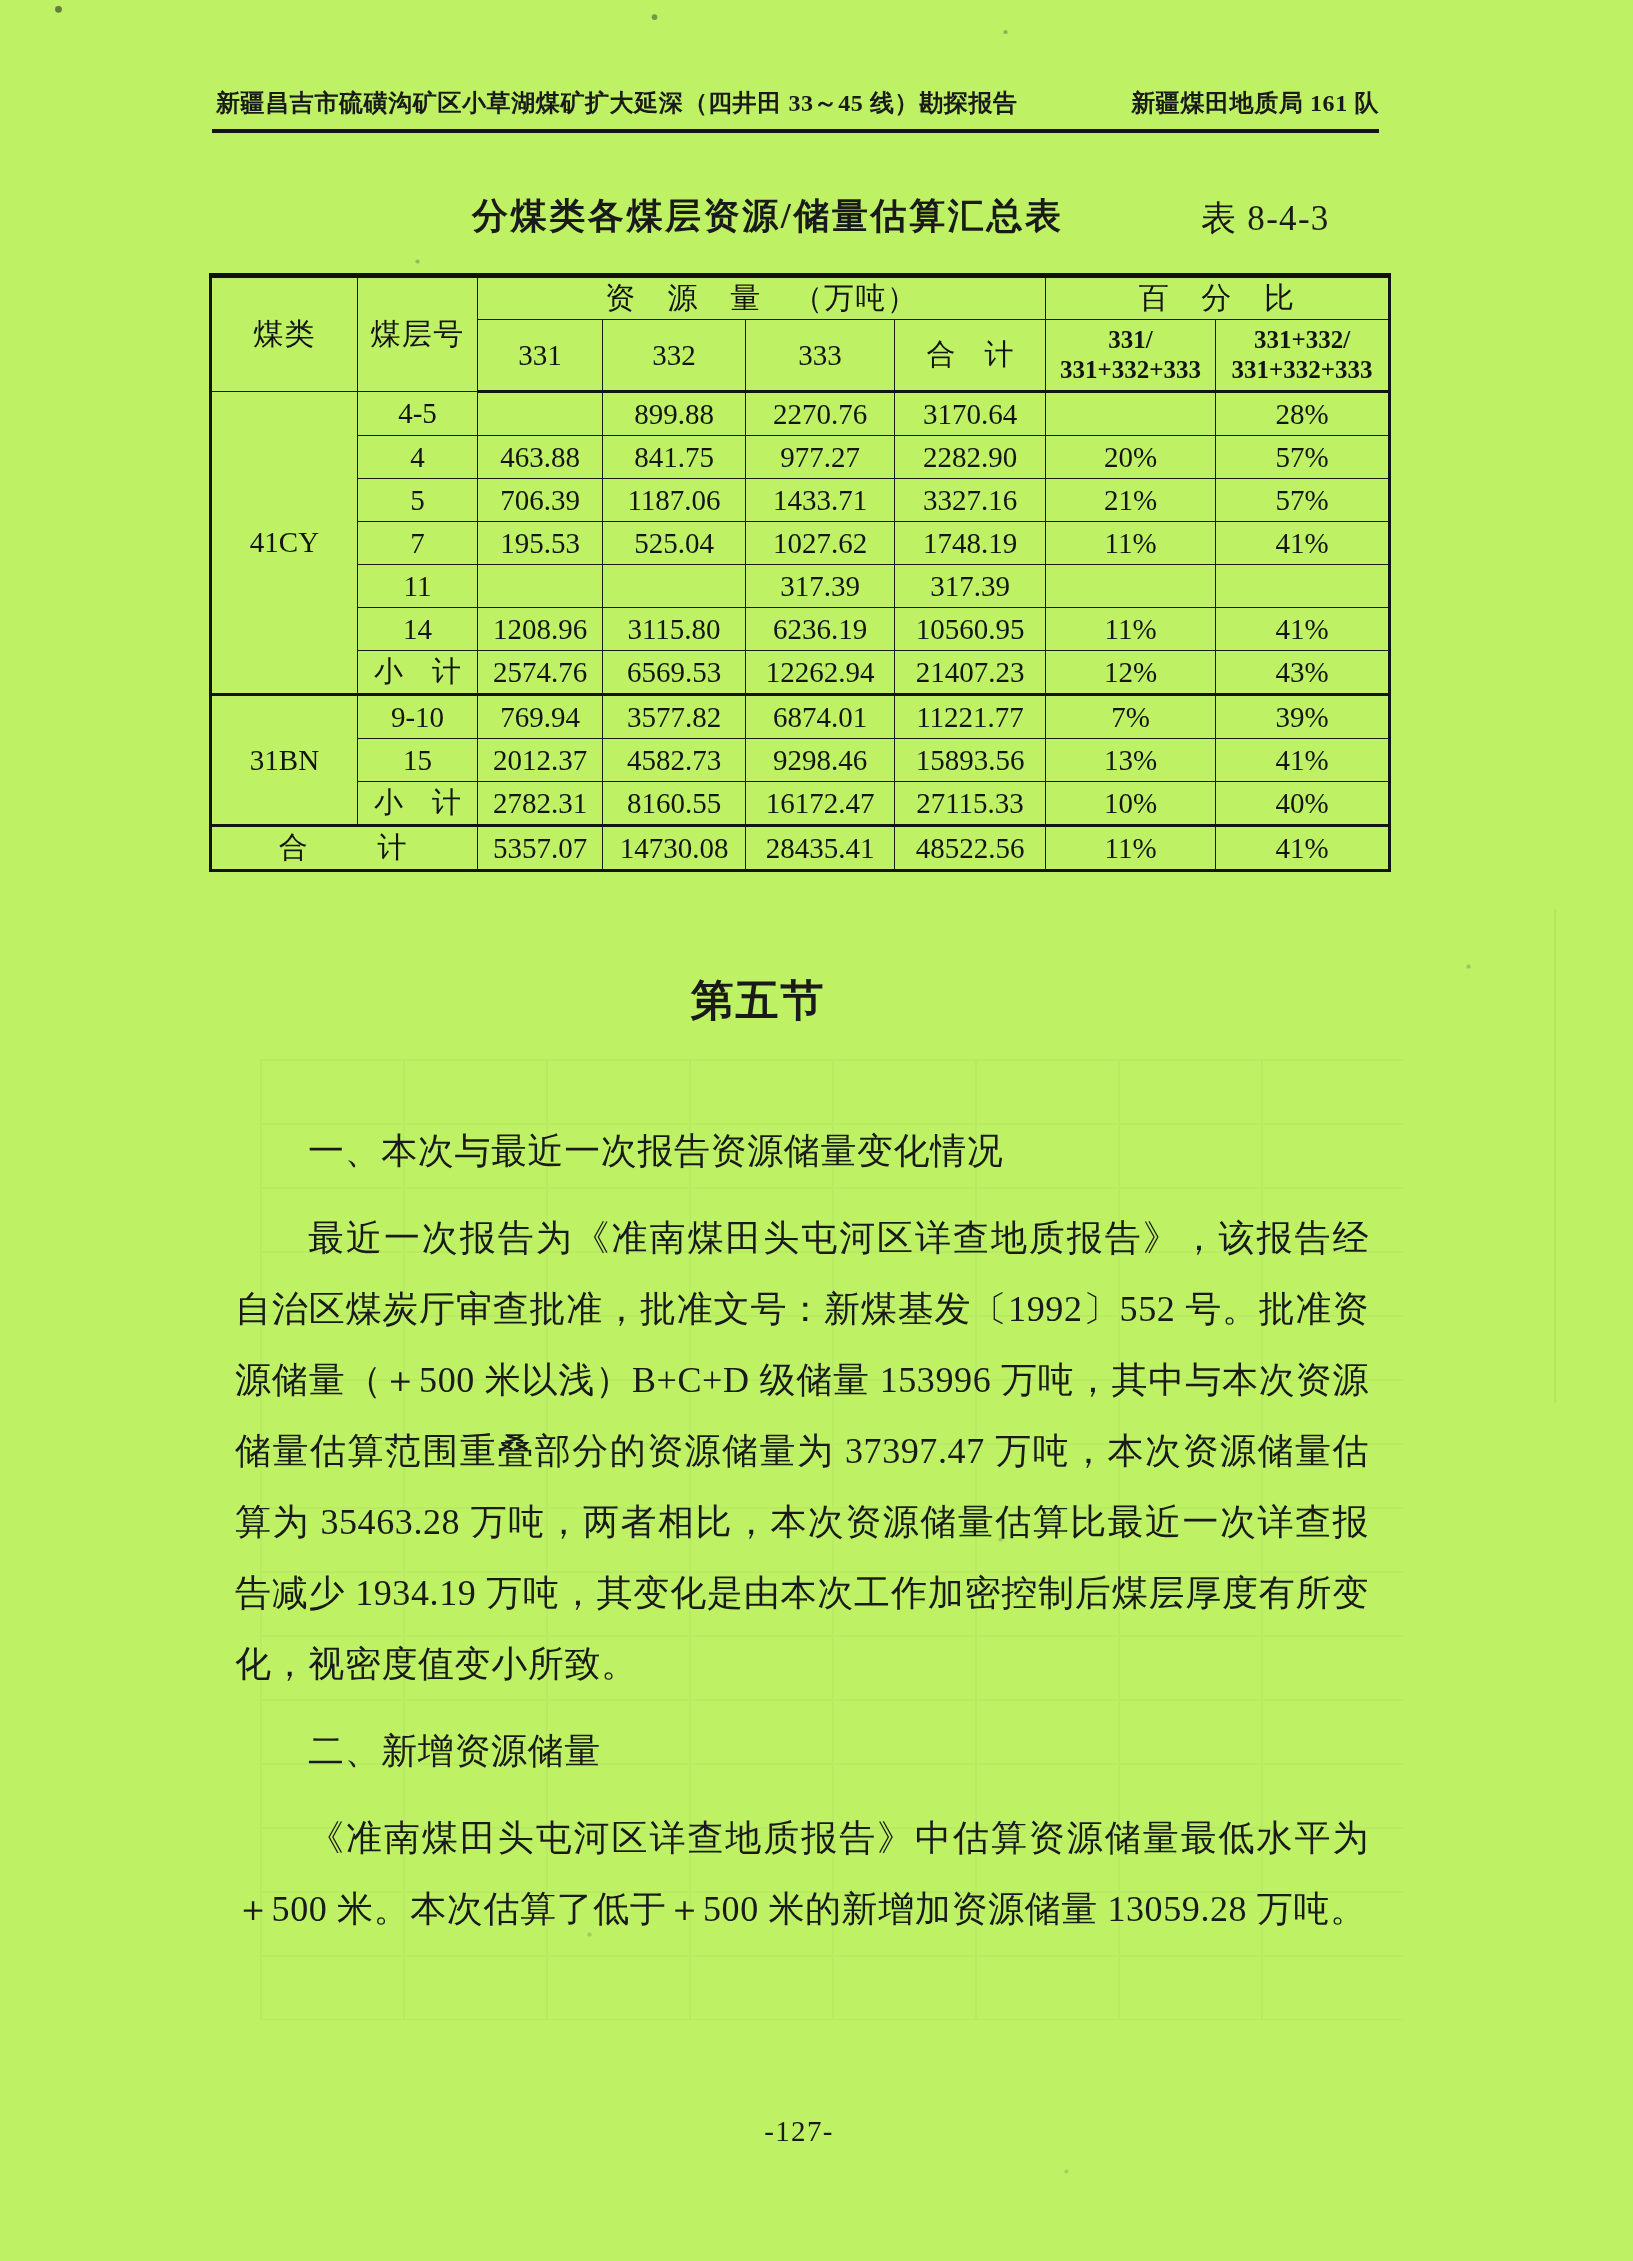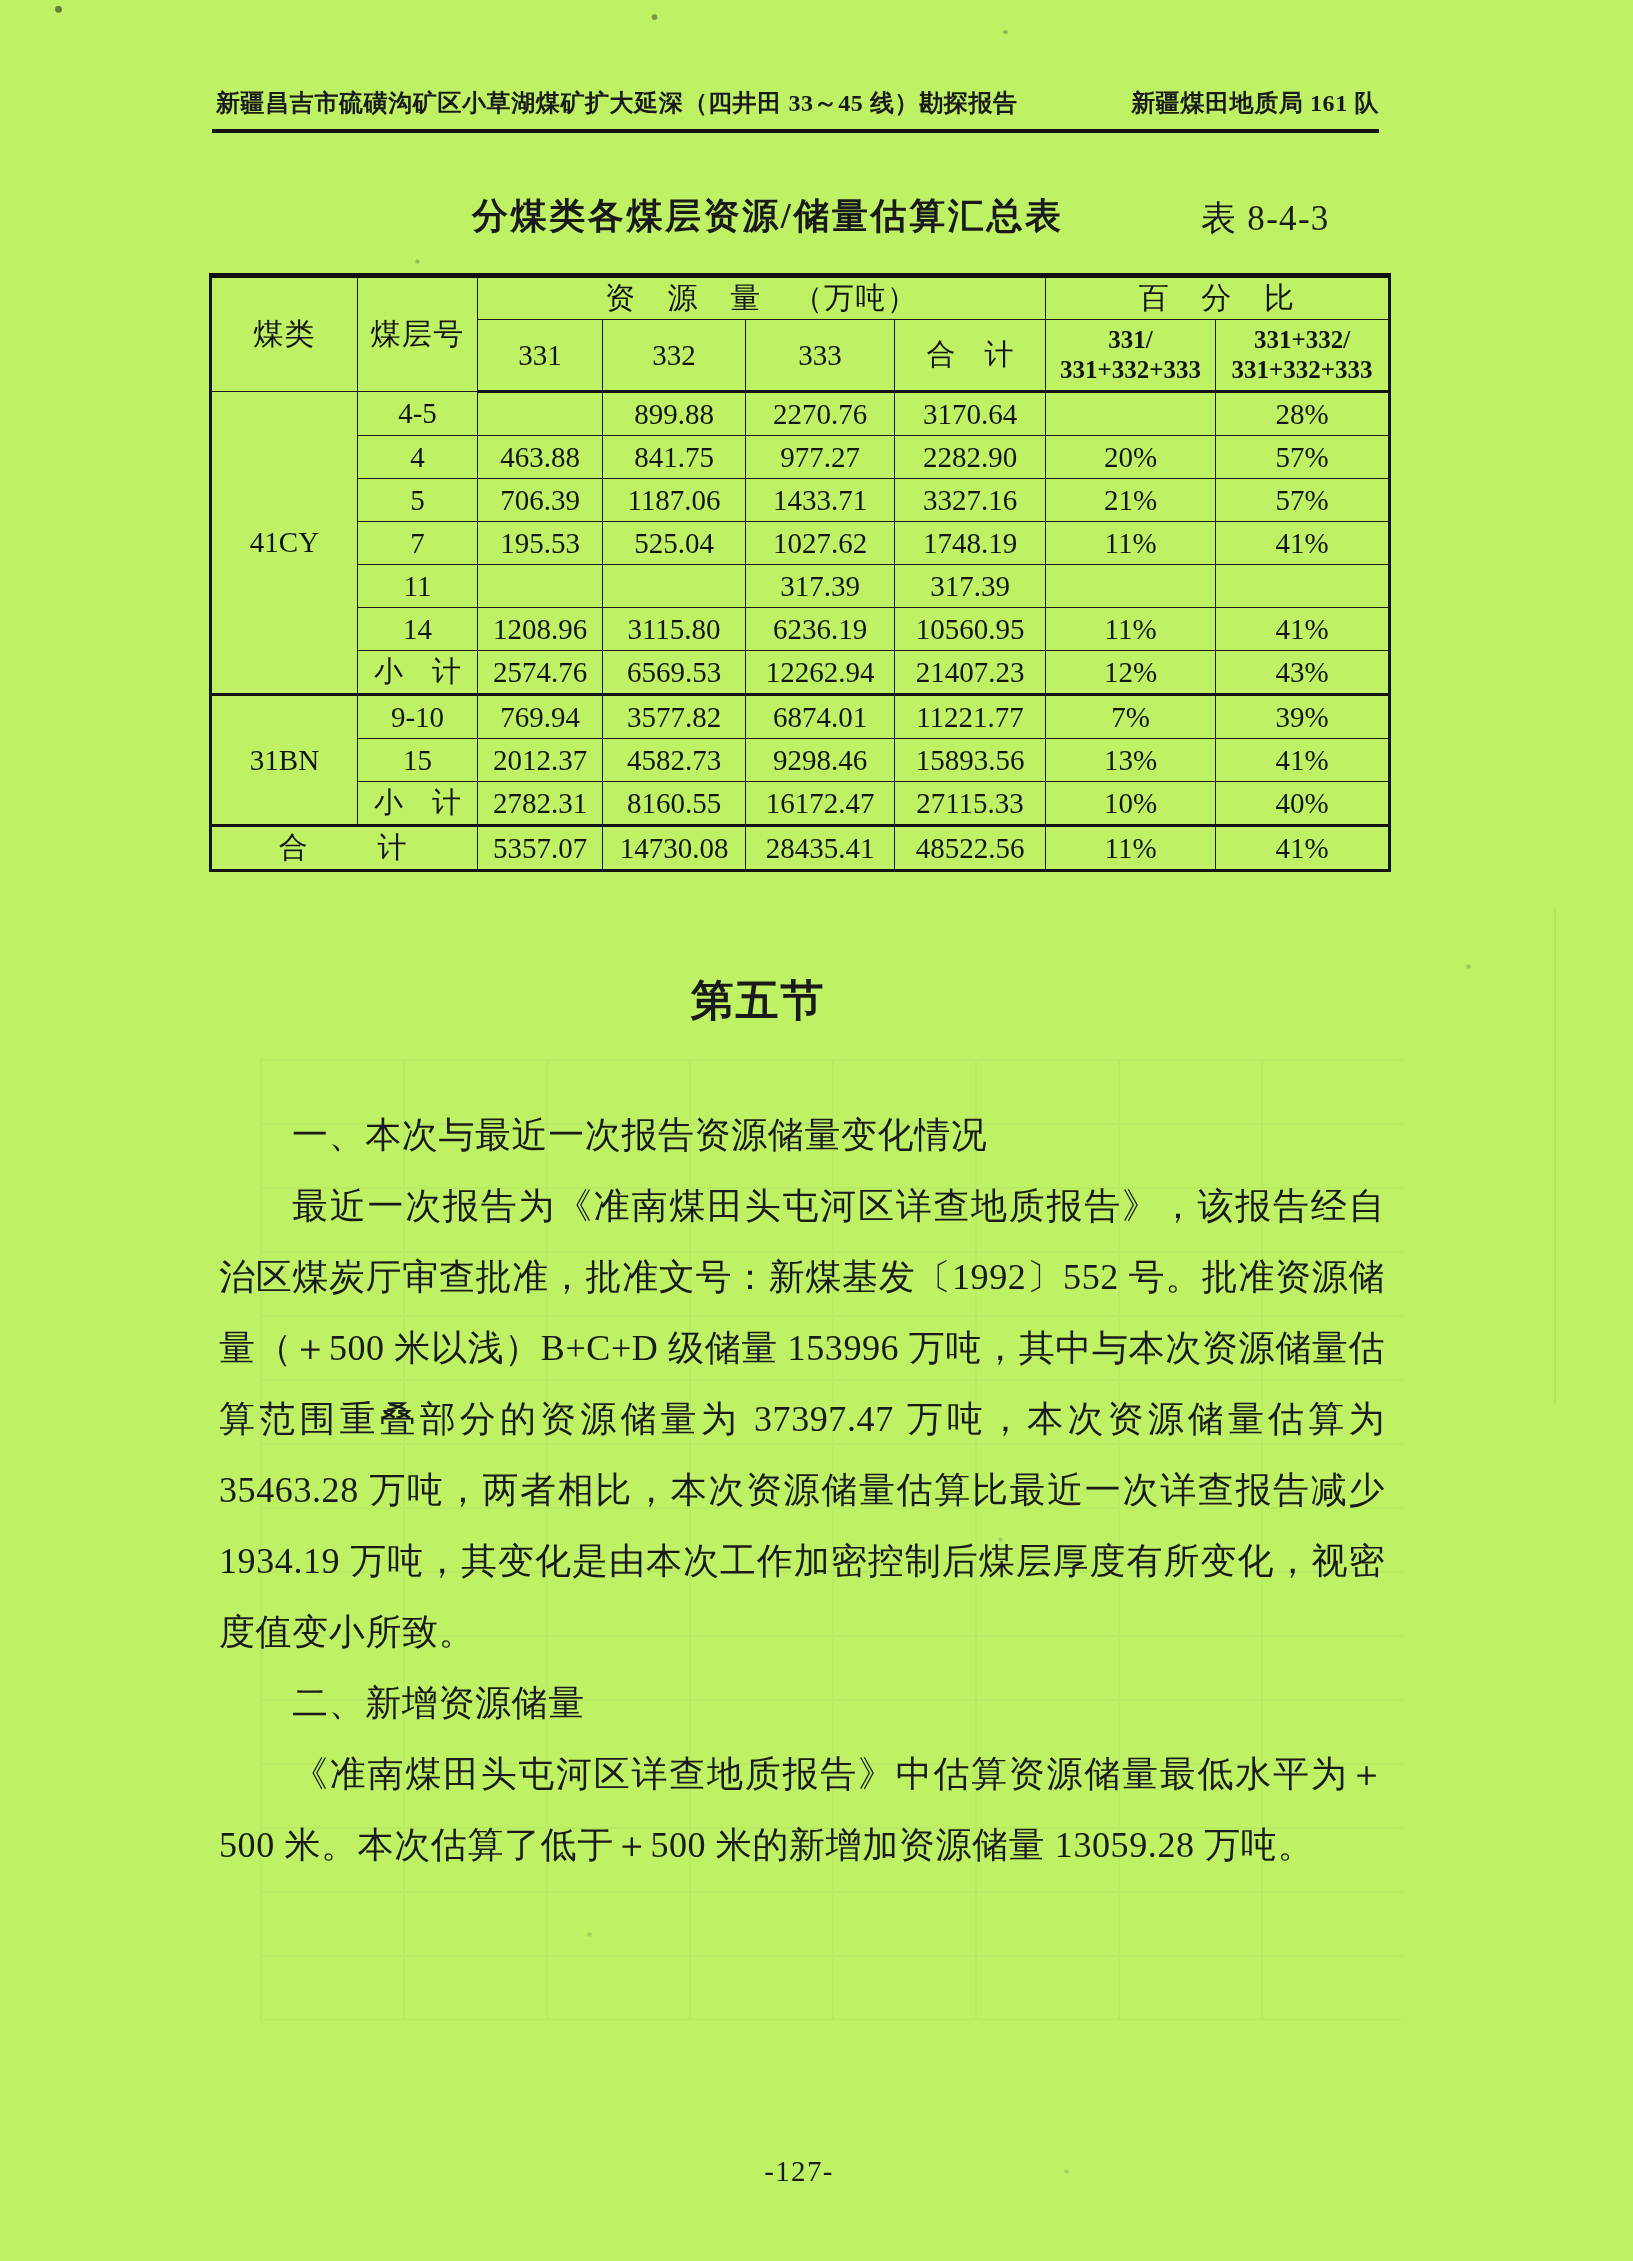--- a/index.html
+++ b/index.html
@@ -46,26 +46,26 @@
     text-align:center; font-size:43px; font-weight:bold; letter-spacing:1.9px;
     display:flex; justify-content:center; gap:48px; white-space:nowrap;
   }
 
   
   .body-text {
     position:absolute; left:219px; top:1100px; width:1166px;
     font-size:36px; line-height:71px; text-align:justify;
     letter-spacing:0.6px;
   }
-  .body-text p { margin:0; text-indent:73px; }
+  .body-text p { margin:16px; text-indent:73px; }
 
   
   .page-num {
     position:absolute; top:2115px; left:0; width:1598px;
-    text-align:center; font-size:29px; letter-spacing:1.3px;margin-top:40px;
+    text-align:center; font-size:29px; letter-spacing:1.3px;
   }
 
   
   .ghost-table {
     position:absolute; left:260px; top:1059px; width:1143px; height:961px;
     opacity:0.05; pointer-events:none;
     background:
       repeating-linear-gradient(to bottom, #5c6158 0 1.9px, transparent 1.9px 64px),
       repeating-linear-gradient(to right, #5c6158 0 1.9px, transparent 1.9px 143px);
   }

